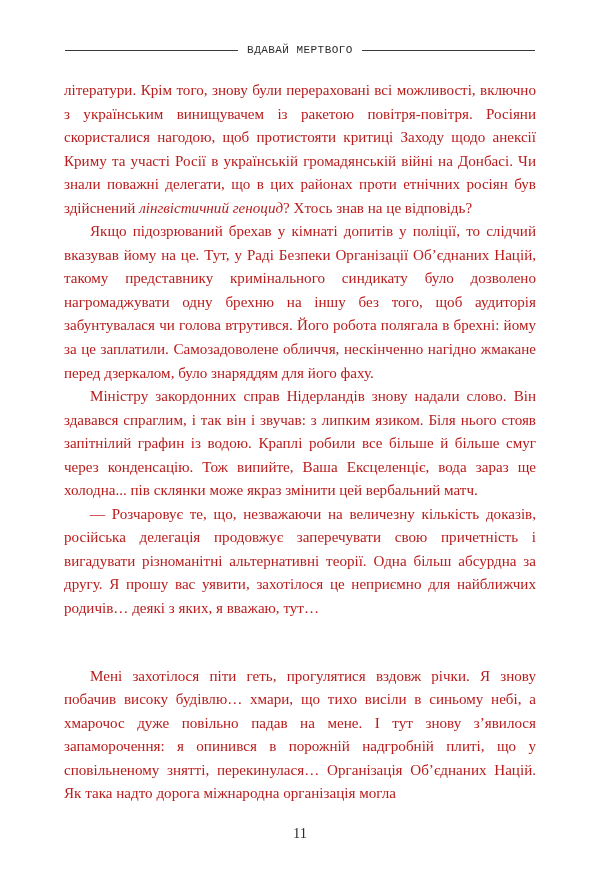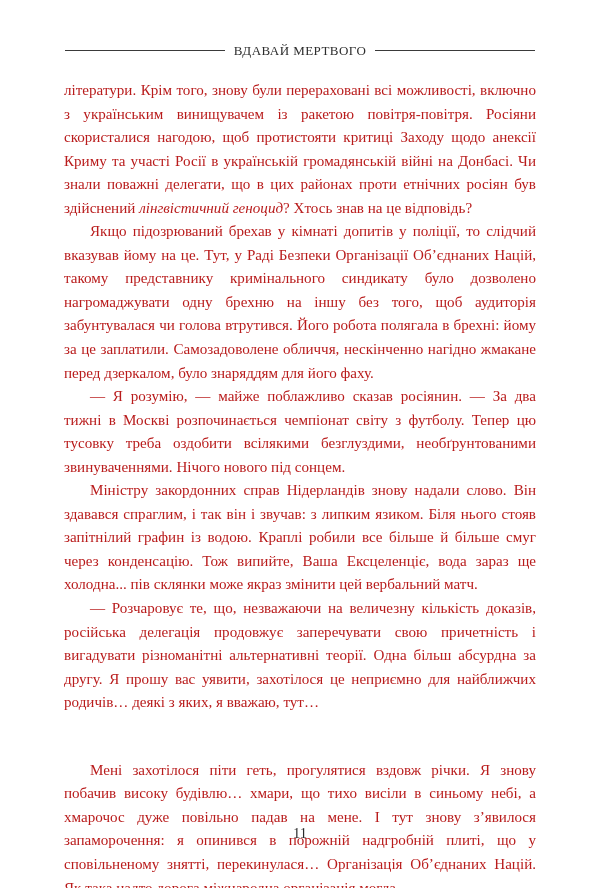--- a/index.html
+++ b/index.html
@@ -31,22 +31,22 @@
     padding: 0 65px;
     box-sizing: border-box;
   }
   .rule {
     flex: 1 1 auto;
     height: 0;
     border-top: 1.15px solid #3a3a3a;
   }
   .header-title {
     flex: 0 0 auto;
-    font-family: Liberation Serif, serif;
-    font-size: 13px;
+    font-family: Liberation Mono, monospace;
+    font-size: 11px;
     letter-spacing: 0.45px;
     color: #2c2c2c;
     white-space: nowrap;
     line-height: 1;
     text-transform: uppercase;
   }
 
   
   .text-block {
     position: absolute;
@@ -98,21 +98,20 @@
 
   <div class="running-header">
     <span class="rule"></span>
     <span class="header-title">ВДАВАЙ МЕРТВОГО</span>
     <span class="rule"></span>
   </div>
 
   <div class="text-block">
       <p class="para first"><span>літератури. Крім того, знову були перераховані всі можливості, включно з українським винищувачем із ракетою повітря-повітря. Росіяни скористалися нагодою, щоб протистояти критиці Заходу щодо анексії Криму та участі Росії в українській громадянській війні на Донбасі. Чи знали поважні делегати, що в цих районах проти етнічних росіян був здійснений </span><em>лінгвістичний геноцид</em><span>? Хтось знав на це відповідь?</span></p>
       <p class="para"><span>Якщо підозрюваний брехав у кімнаті допитів у поліції, то слідчий вказував йому на це. Тут, у Раді Безпеки Організації Об’єднаних Націй, такому представнику кримінального синдикату було дозволено нагромаджувати одну брехню на іншу без того, щоб аудиторія забунтувалася чи голова втрутився. Його робота полягала в брехні: йому за це заплатили. Самозадоволене обличчя, нескінченно нагідно жмакане перед дзеркалом, було знаряддям для його фаху.</span></p>
-      <p class="para"><span>— Я розумію, — майже поблажливо сказав росіянин. — За два тижні в Москві розпочинається чемпіонат світу з футболу. Тепер цю тусовку треба оздобити всілякими безглуздими, необґрунтованими звинуваченнями. Нічого нового під сонцем.</span></p>
       <p class="para"><span>Міністру закордонних справ Нідерландів знову надали слово. Він здавався спраглим, і так він і звучав: з липким язиком. Біля нього стояв запітнілий графин із водою. Краплі робили все більше й більше смуг через конденсацію. Тож випийте, Ваша Ексцеленціє, вода зараз ще холодна... пів склянки може якраз змінити цей вербальний матч.</span></p>
       <p class="para"><span>— Розчаровує те, що, незважаючи на величезну кількість доказів, російська делегація продовжує заперечувати свою причетність і вигадувати різноманітні альтернативні теорії. Одна більш абсурдна за другу. Я прошу вас уявити, захотілося це неприємно для найближчих родичів… деякі з яких, я вважаю, тут…</span></p>
       <p class="para"><span>Мені захотілося піти геть, прогулятися вздовж річки. Я знову побачив високу будівлю… хмари, що тихо висіли в синьому небі, а хмарочос дуже повільно падав на мене. І тут знову з’явилося запаморочення: я опинився в порожній надгробній плиті, що у сповільненому знятті, перекинулася… Організація Об’єднаних Націй. Як така надто дорога міжнародна організація могла</span></p>
     </div>
 
   <div class="folio">11</div>
 
 </div>
 
 </body></html>

